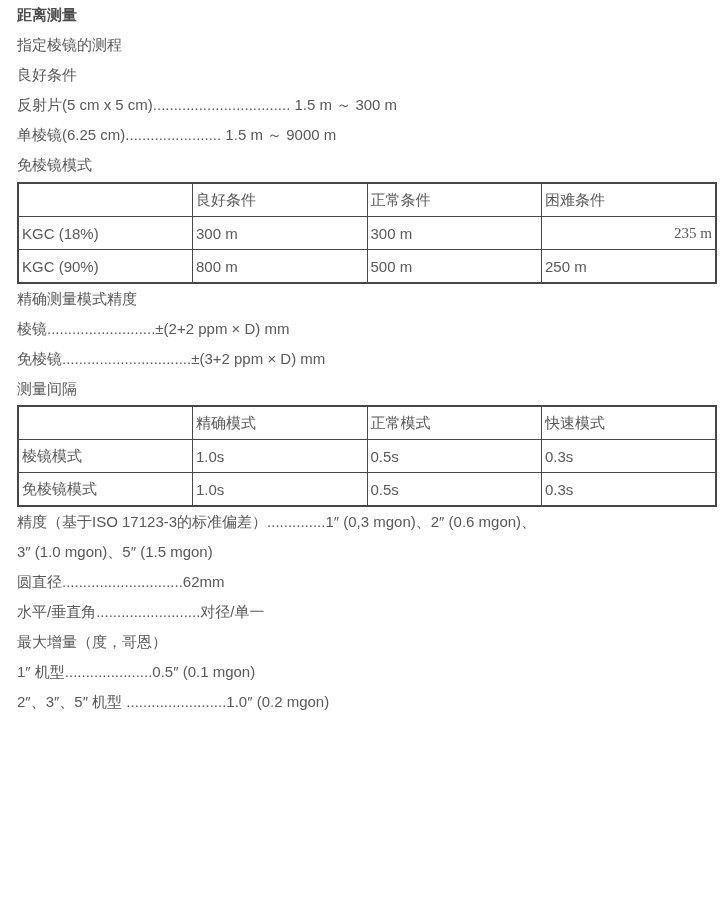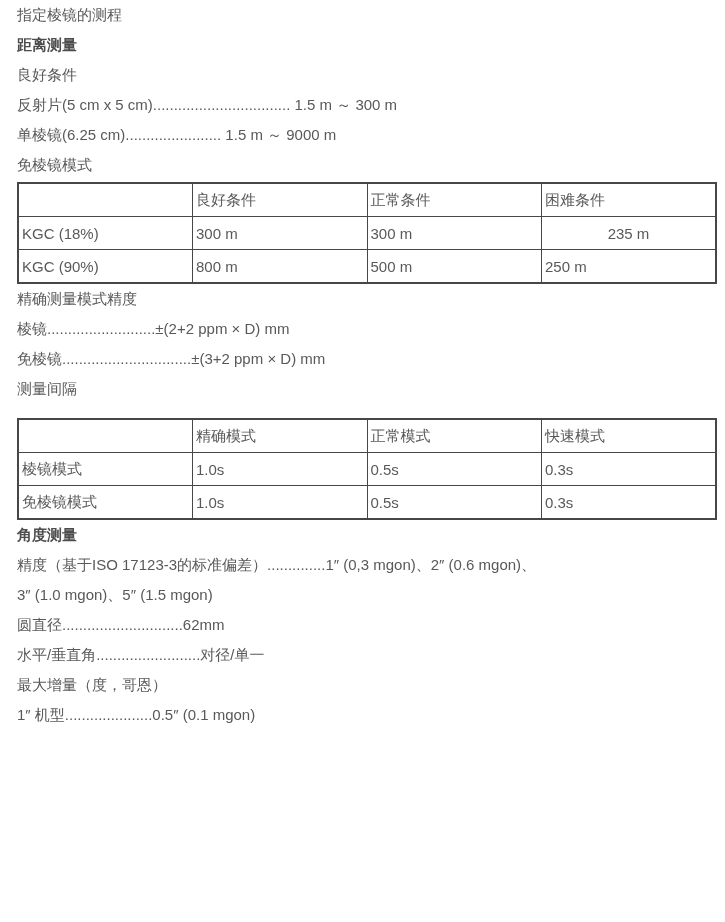--- a/index.html
+++ b/index.html
@@ -40,30 +40,30 @@
   table.spec td {
     border: 1px solid #474747;
     height: 32px;
     padding: 0 3px;
     font-size: 15px;
     color: #595959;
     vertical-align: middle;
     text-align: left;
     overflow: hidden;
   }
-  table.spec td.center { text-align: center; }
-  table.interval { margin-top: 14px; }
+  table.spec td.center { text-align: right; font-family: Liberation Serif, serif; }
+  table.interval { margin-top: 1px; }
 </style>
 </head>
 <body>
 
 <div class="content">
 
+  <p class="line bold">距离测量</p>
   <p class="line">指定棱镜的测程</p>
-  <p class="line bold">距离测量</p>
   <p class="line">良好条件</p>
   <p class="line">反射片(5 cm x 5 cm)................................. 1.5 m ～ 300 m</p>
   <p class="line">单棱镜(6.25 cm)....................... 1.5 m ～ 9000 m</p>
 
   <p class="line mt-26">免棱镜模式</p>
 
   <table class="spec reflectorless">
     <tbody>
       <tr>
         <td></td>
@@ -108,21 +108,21 @@
       </tr>
       <tr>
         <td>免棱镜模式</td>
         <td>1.0s</td>
         <td>0.5s</td>
         <td>0.3s</td>
       </tr>
     </tbody>
   </table>
 
-  <p class="line bold mt-55">角度测量</p>
   <p class="line">精度（基于ISO 17123-3的标准偏差）..............1″ (0,3 mgon)、2″ (0.6 mgon)、</p>
   <p class="line">3″ (1.0 mgon)、5″ (1.5 mgon)</p>
   <p class="line">圆直径.............................62mm</p>
   <p class="line">水平/垂直角.........................对径/单一</p>
   <p class="line">最大增量（度，哥恩）</p>
   <p class="line">1″ 机型.....................0.5″ (0.1 mgon)</p>
+  <p class="line">2″、3″、5″ 机型 ........................1.0″ (0.2 mgon)</p>
 
 </div>
 
 </body></html>

